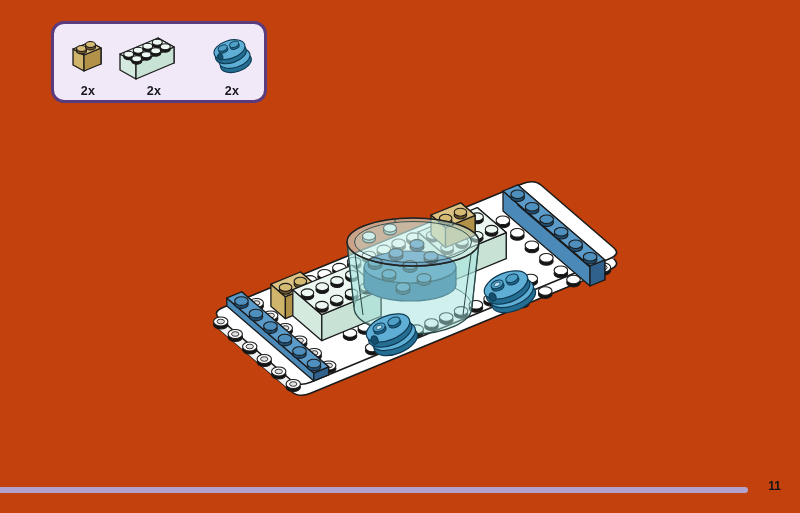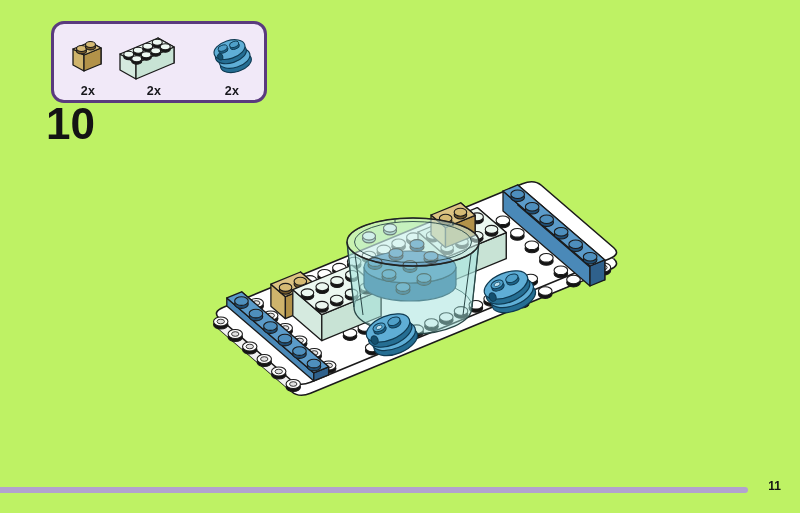--- a/index.html
+++ b/index.html
@@ -1,18 +1,18 @@
 <!DOCTYPE html>
 <html><head>
 <meta charset="utf-8">
 <style>
   html,body{margin:0;padding:0;}
   .page{
     position:relative;width:800px;height:513px;overflow:hidden;
-    background:#bef264;
+    background:#c2410c;
     font-family:"Liberation Sans",sans-serif;
   }
   .parts-box{
     position:absolute;left:51px;top:21px;width:216px;height:82px;
     box-sizing:border-box;border:3px solid #5A3B7E;border-radius:13px;
     background:#F1E9F8;
   }
   .part-col{position:absolute;top:4px;height:72px;text-align:center;}
   .part-col .qty{
     display:block;position:absolute;bottom:2px;left:0;right:0;
@@ -88,21 +88,20 @@
             <ellipse cx="19" cy="17.5" rx="4.8" ry="2.9" fill="#1D6389" stroke="#0e3a52" stroke-width="0.9"></ellipse>
             <ellipse cx="19" cy="15.5" rx="4.8" ry="2.9" fill="#4FA0C9" stroke="#0e3a52" stroke-width="0.9"></ellipse>
             <ellipse cx="31" cy="17.5" rx="4.8" ry="2.9" fill="#1D6389" stroke="#0e3a52" stroke-width="0.9"></ellipse>
             <ellipse cx="31" cy="15.5" rx="4.8" ry="2.9" fill="#4FA0C9" stroke="#0e3a52" stroke-width="0.9"></ellipse>
           </g>
         </svg>
       <span class="qty">2x</span>
     </div>
   </div>
 
-  <div class="step-number">10</div>
 
   <svg class="assembly" viewBox="0 0 470 280">
     <defs>
       <path id="plateShape" d="M 38.5,152.25 L 337.5,28.75 Q 349,24 356.25,30.25 L 428.75,92.75 Q 436,99 424.5,103.75 L 125.5,227.25 Q 114,232 106.75,225.75 L 34.25,163.25 Q 27,157 38.5,152.25 Z"></path>
     </defs>
     <g>
       <use href="#plateShape" transform="translate(0,11)" fill="#ffffff" stroke="#1a1a1a" stroke-width="1.6"></use>
       <polygon points="106.75,225.75 424.5,103.75 424.5,114.75 106.75,236.75" fill="#ffffff"></polygon>
       <polygon points="34.25,163.25 106.75,225.75 106.75,236.75 34.25,174.25" fill="#f2f2f2"></polygon>
       <polygon points="356.25,30.25 428.75,92.75 428.75,103.75 356.25,41.25" fill="#ffffff"></polygon>

